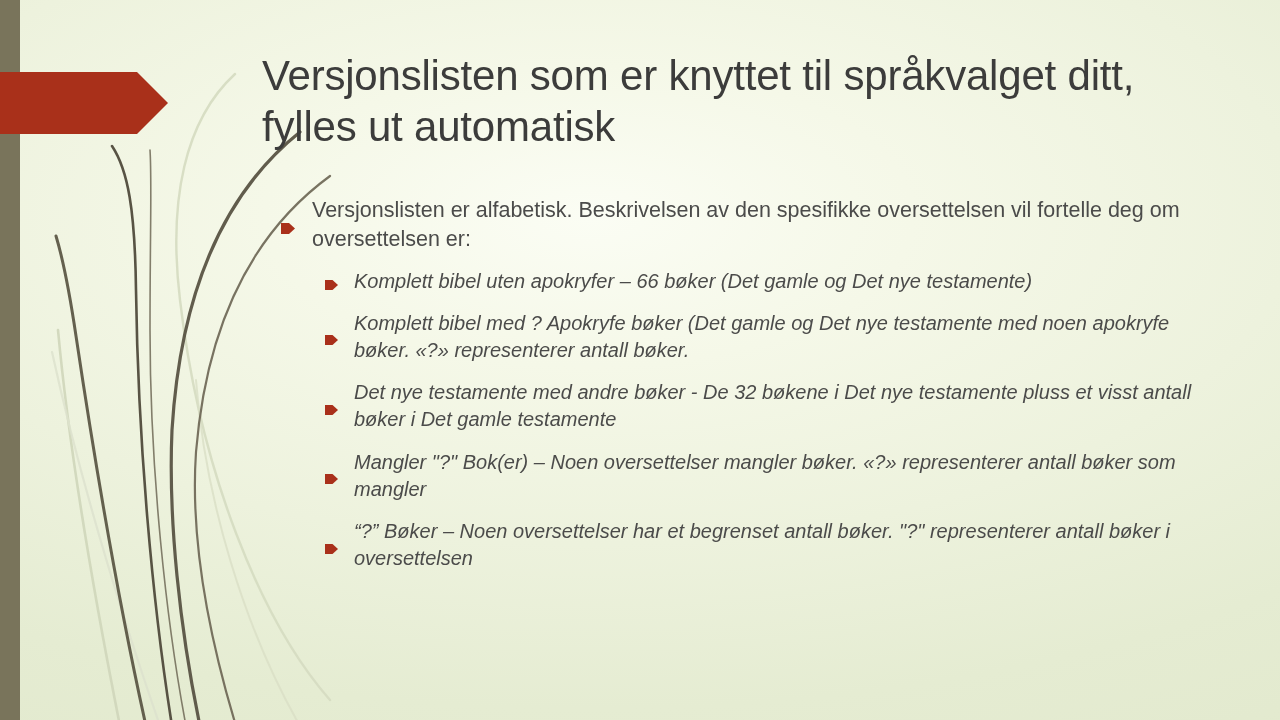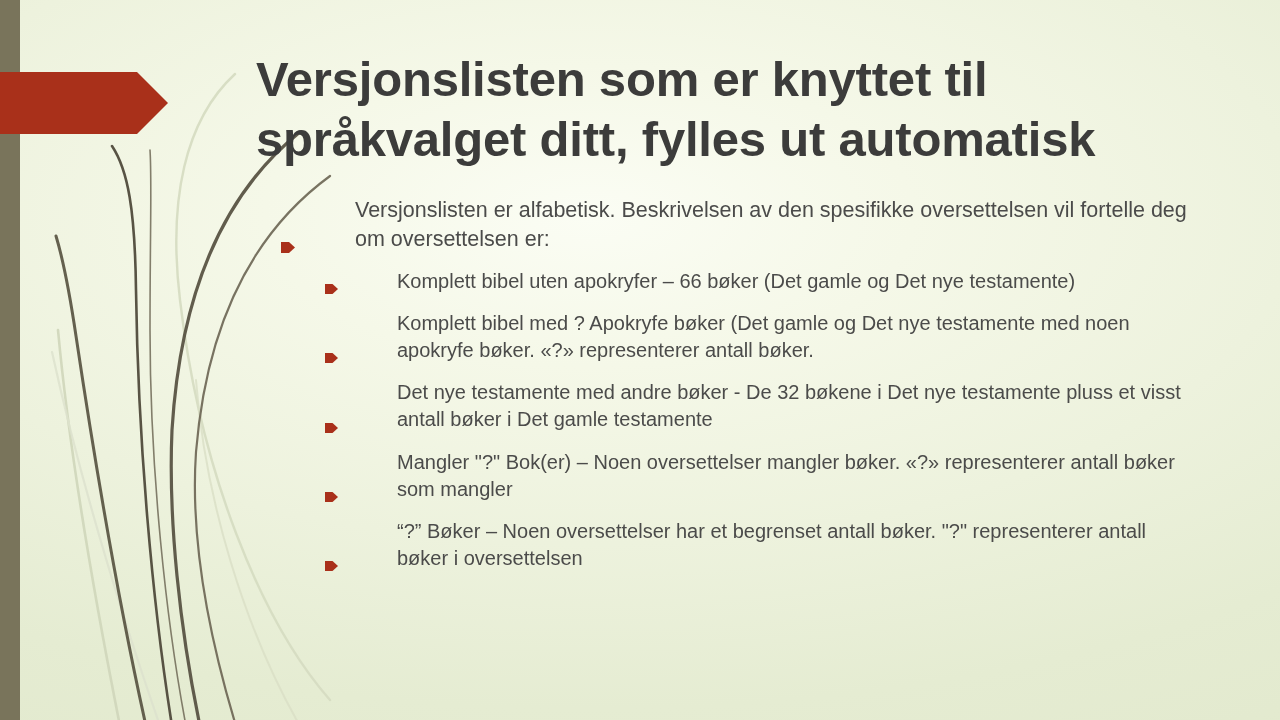--- a/index.html
+++ b/index.html
@@ -47,43 +47,42 @@
     position: absolute;
     left: 0;
     top: 72px;
     width: 168px;
     height: 62px;
   }
 
   
   .title {
     position: absolute;
-    left: 256px;
+    left: 262px;
     top: 50px;
     width: 920px;
-    font-size: 49px;
+    font-size: 42px;
     line-height: 1.22;
-    font-weight: 700;
+    font-weight: 400;
     letter-spacing: -0.2px;
     color: #3c3c3b;
     white-space: pre-line;
   }
 
   
   .body {
     position: absolute;
     left: 281px;
     top: 196px;
     width: 915px;
   }
 
   .bullet {
     display: flex;
-    align-items: flex-end;
-    gap: 43px;
+    align-items: center;
   }
   .bullet.lvl1 {
     margin-bottom: 2px;
   }
   .bullet.lvl2 {
     margin-left: 44px;
     margin-bottom: 15px;
   }
 
   .marker {
@@ -109,20 +108,21 @@
     color: #4b4b4a;
     font-weight: 300;
   }
   .lvl1 .btext {
     font-size: 21.5px;
     line-height: 1.34;
   }
   .lvl2 .btext {
     font-size: 20px;
     line-height: 1.36;
+    font-style: italic;
   }
 </style>
 </head>
 <body>
 
 <div id="slide">
 
   <svg class="grass" viewBox="0 0 420 720" preserveAspectRatio="none" aria-hidden="true">
     <g fill="none" stroke-linecap="round">
 

